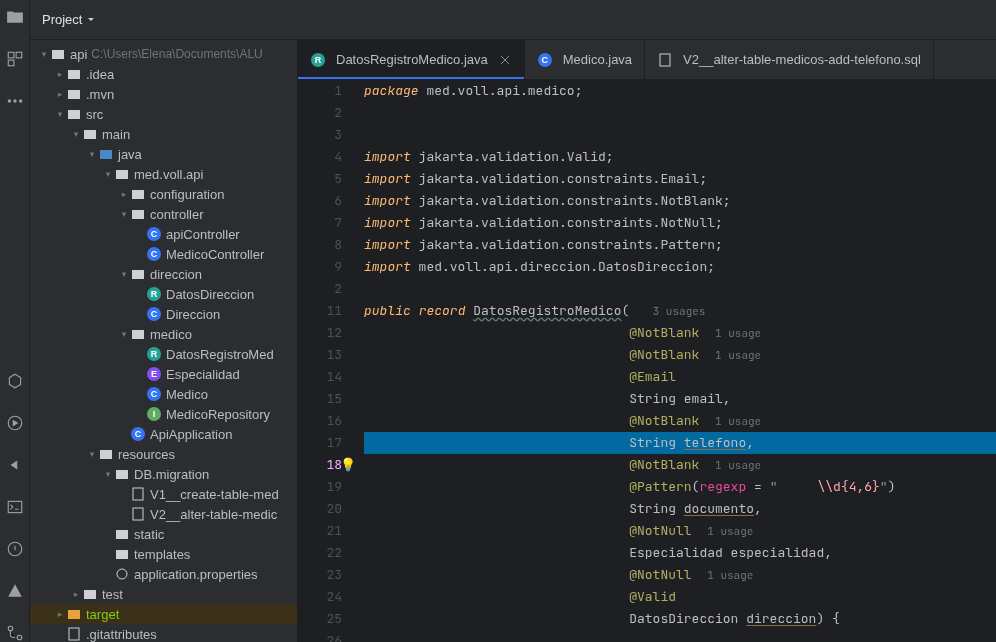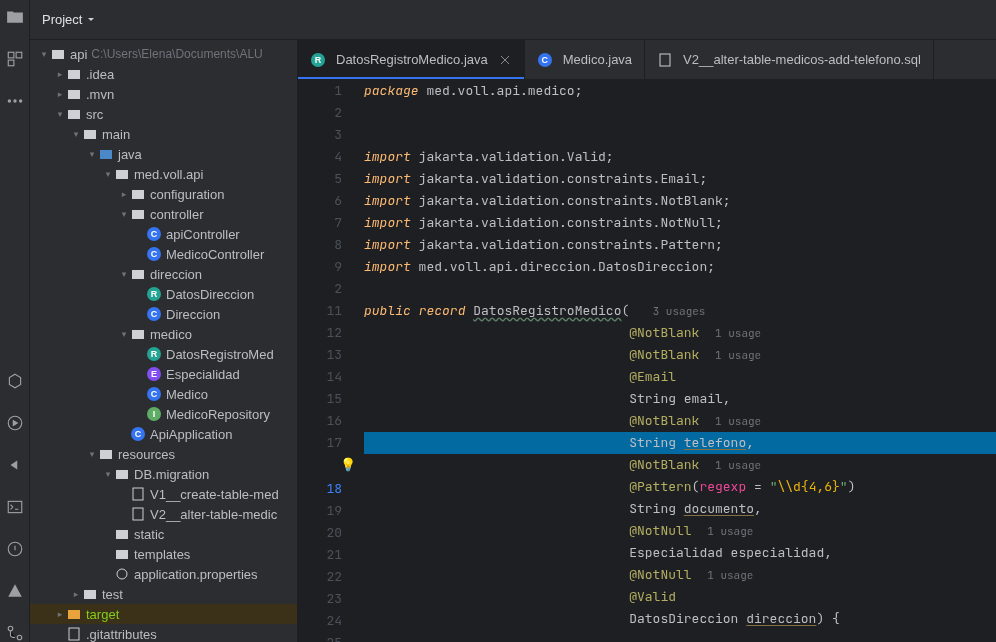--- a/index.html
+++ b/index.html
@@ -139,37 +139,37 @@
 }
 .gutter {
   width: 62px;
   text-align: right;
   padding-right: 18px;
   color: #4b5059;
   background: #1e1f22;
   user-select: none;
 }
 .gutter-line { height: 22px; }
-.gutter-line.current { color: #3b82f6; margin-top: 24px; }
+.gutter-line.current { color: #f0abfc; }
 .code-lines {
   flex: 1;
   padding-left: 4px;
   background: #1e1f22;
 }
 .code-line {
   height: 22px;
   white-space: pre;
 }
 .code-line.current { background: #0369a1; }
 .kw { color: #fdba74; font-style: italic; }
 .pkg { color: #bcbec4; }
 .cls { color: #bcbec4; }
 .ann { color: #b3ae60; text-align: center; }
 .str { color: #6aab73; }
-.esc { color: #eab308; }
+.esc { color: #fca5a5; margin-left: 40px; }
 .param { color: #ec4899; }
 .hint { color: #6f737a; font-size: 11px; }
 .under { text-decoration: underline; text-decoration-color: #5f826b; text-decoration-style: wavy; text-underline-offset: 2px; }
 .under-warn { text-decoration: underline; text-decoration-color: #857042; text-underline-offset: 2px; }
 .bulb {
   position: absolute;
   font-size: 13px;
 }
 .folder-svg { fill: #ced0d6; }
 .folder-svg.orange { fill: #e8a33d; }

